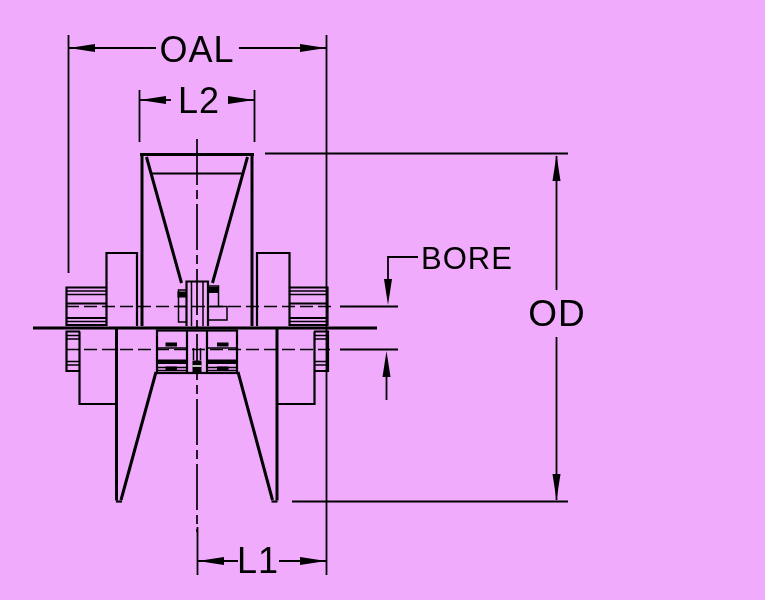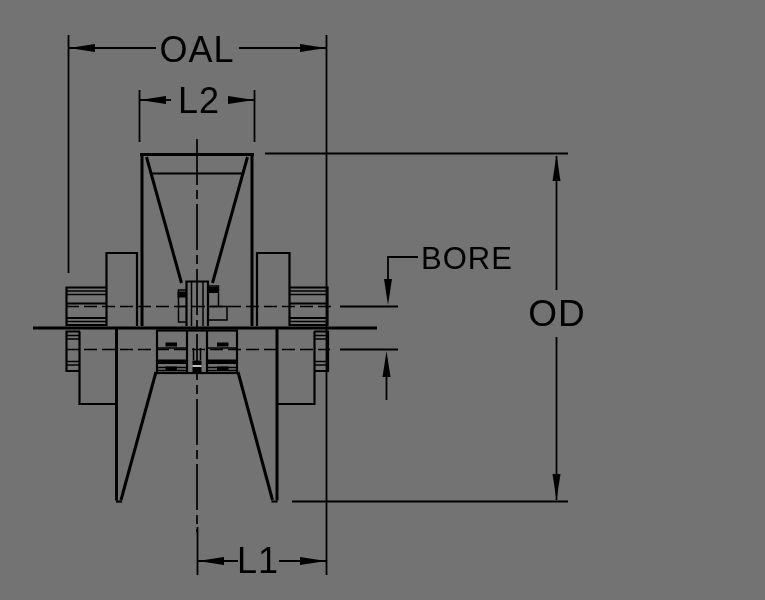--- a/index.html
+++ b/index.html
@@ -4,21 +4,21 @@
 <style>
   html, body {
     margin: 0;
     padding: 0;
     background: #ffffff;
   }
   .canvas {
     position: relative;
     width: 765px;
     height: 600px;
-    background: #737373;
+    background: #f0abfc;
     overflow: hidden;
     font-family: "Liberation Sans", sans-serif;
   }
   svg { display: block; }
   .part   { stroke: #000000; fill: none; stroke-width: 3;   stroke-linecap: butt; }
   .part2  { stroke: #000000; fill: none; stroke-width: 2.2; }
   .thin   { stroke: #000000; fill: none; stroke-width: 1.5; }
   .dim    { stroke: #000000; fill: none; stroke-width: 1.8; }
   .cline  { stroke: #000000; fill: none; stroke-width: 1.7; }
   .solidfill { fill: #000000; stroke: none; }

